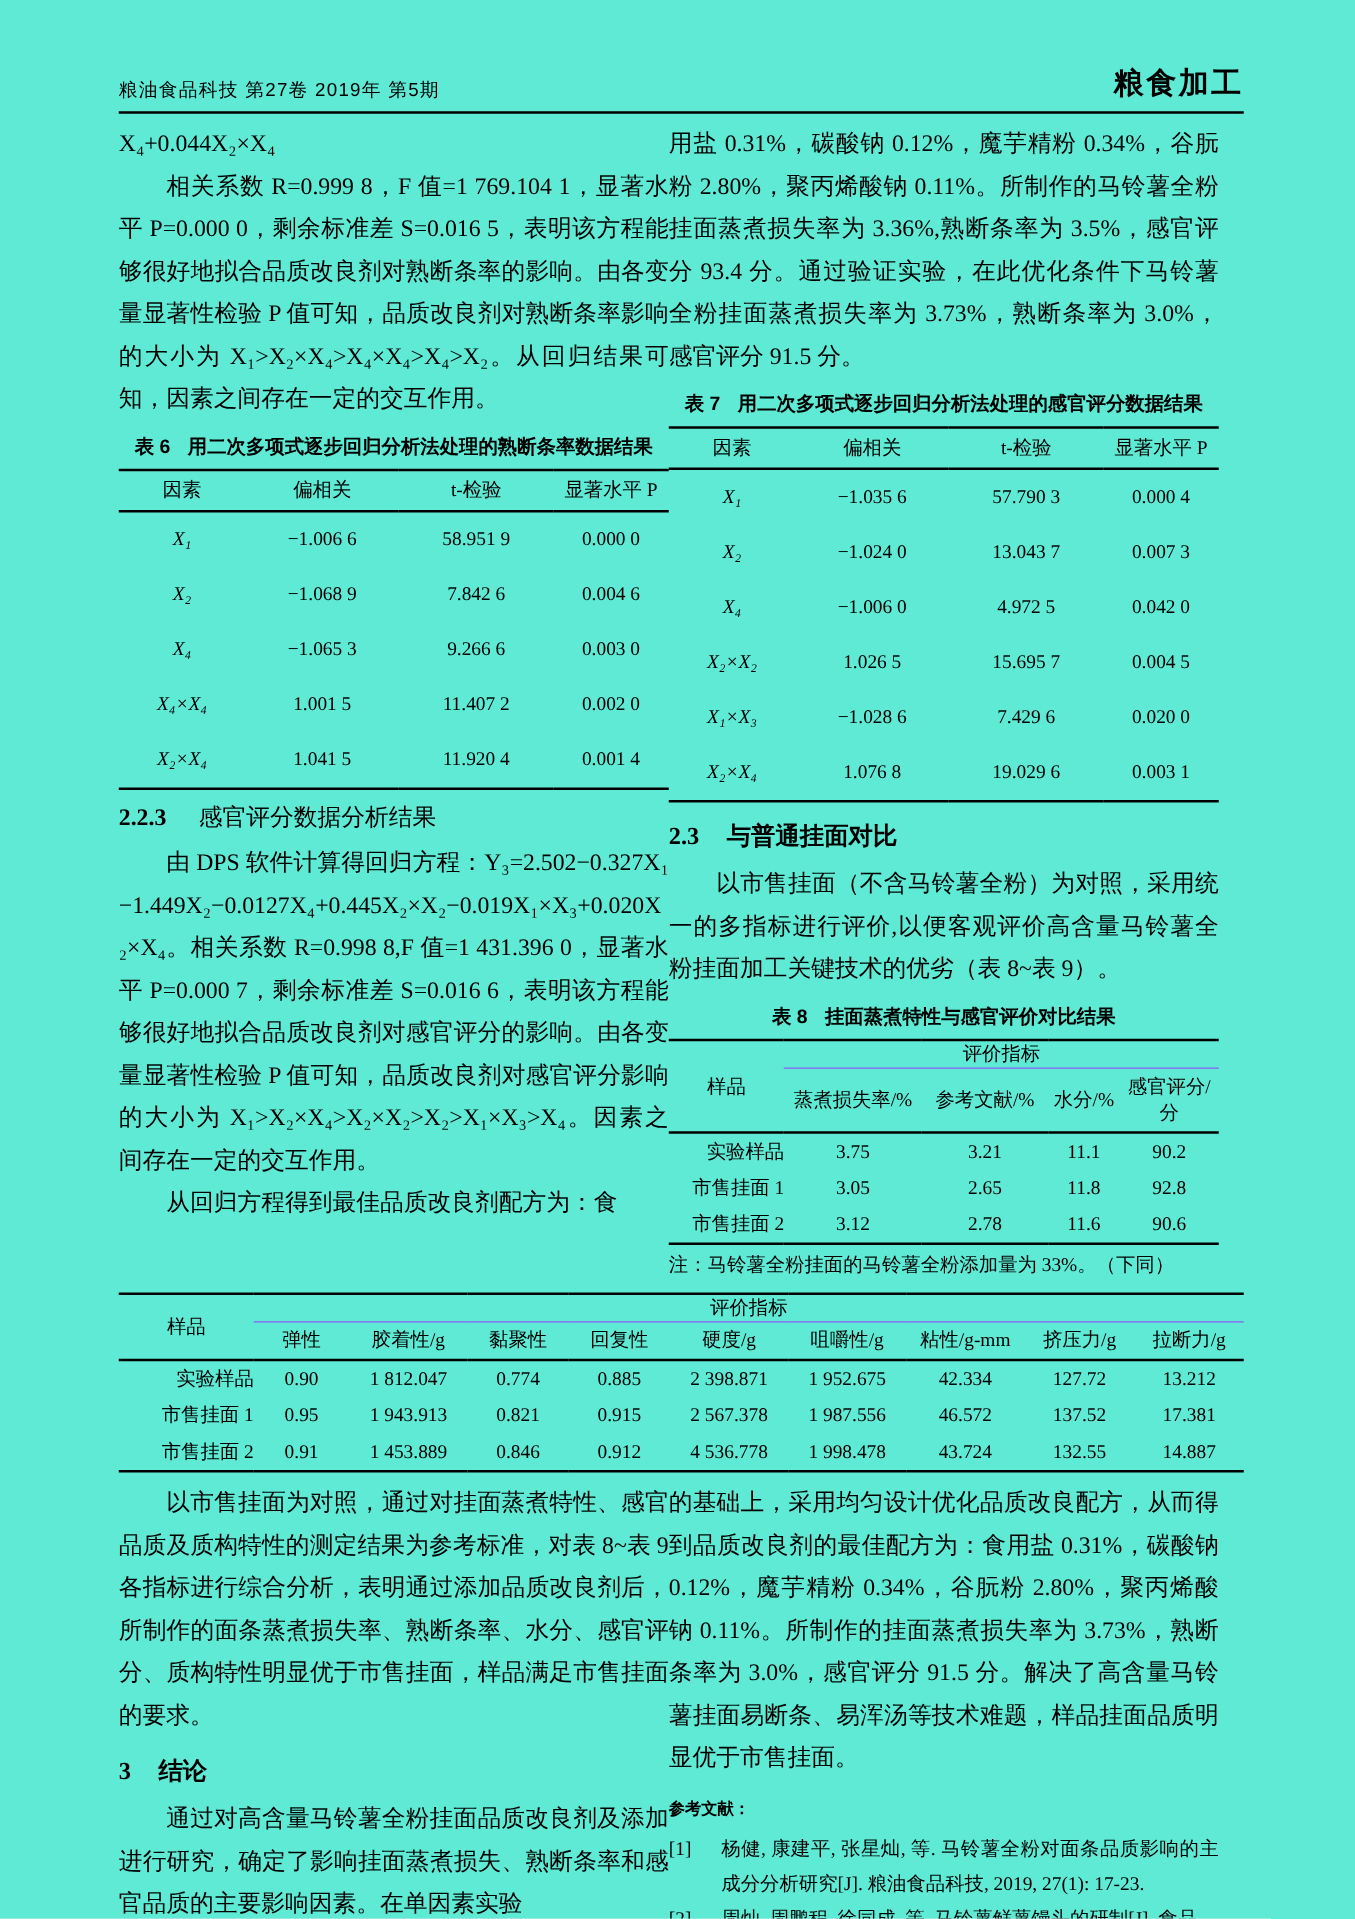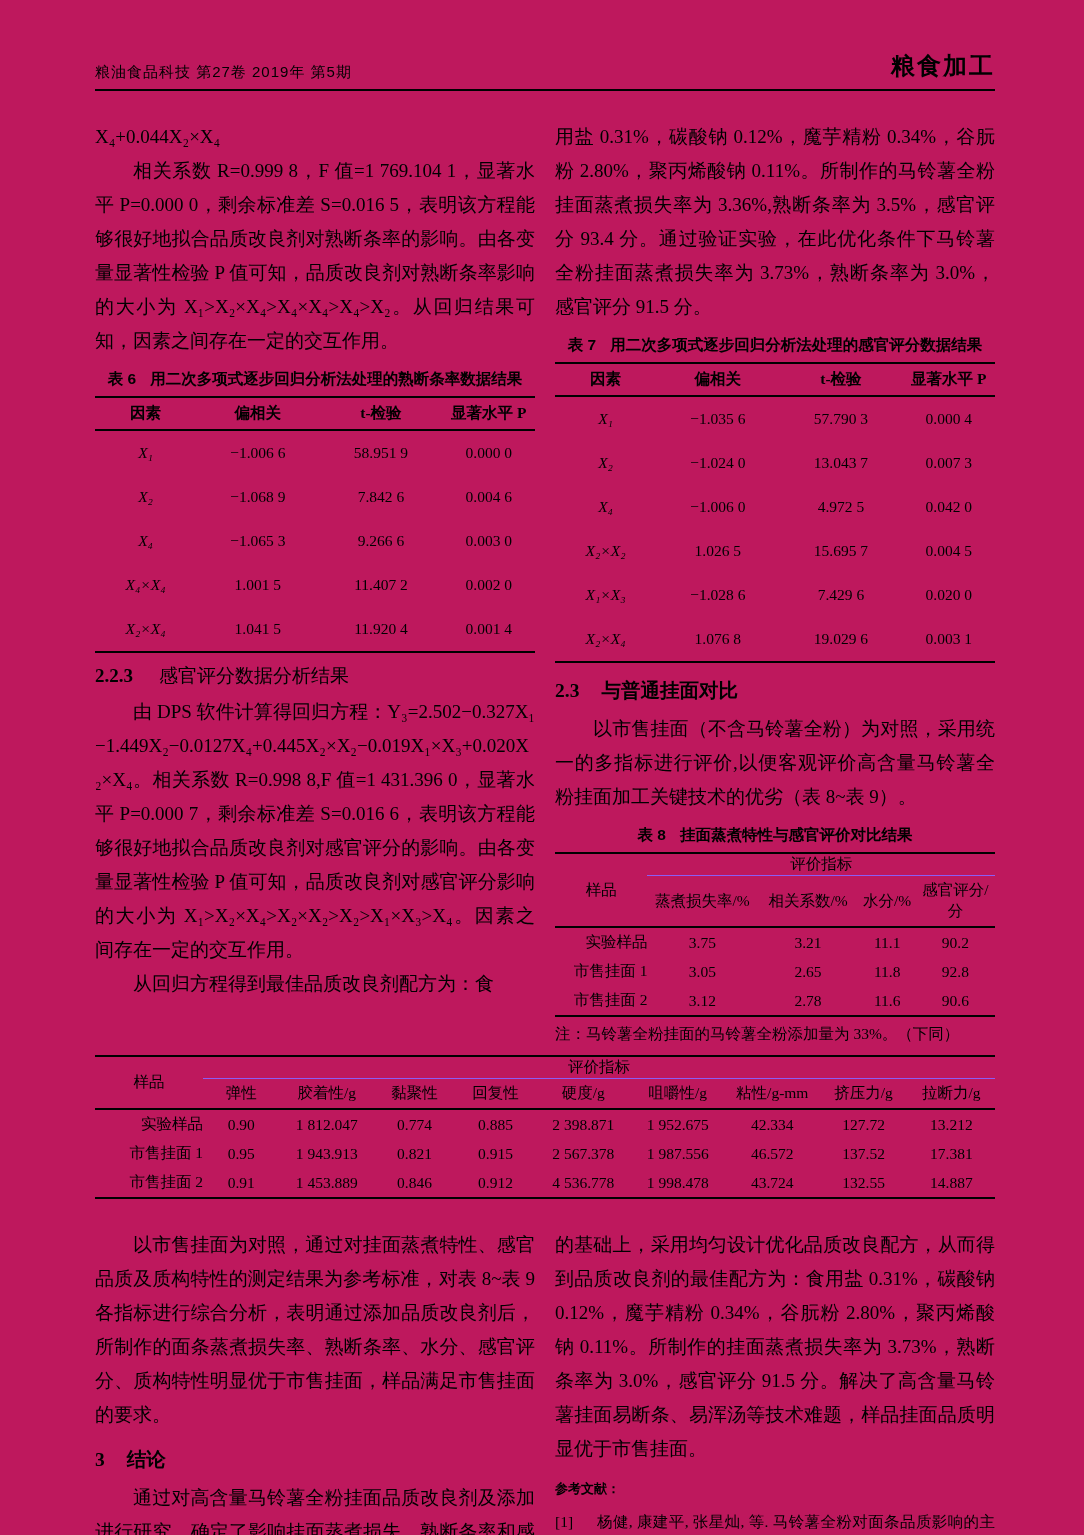--- a/index.html
+++ b/index.html
@@ -1,45 +1,45 @@
 <!DOCTYPE html>
 <html><head>
 <meta charset="utf-8">
 <style>
   html,body{margin:0;padding:0;background:#e8e8e8;}
   .page{
-    width:1084px;height:1535px;background:#be185d;color:#000;
+    width:1084px;height:1535px;background:#5eead4;color:#000;
     box-sizing:border-box;padding:50px 89px 0 95px;
     display:flex;flex-direction:column;overflow:hidden;
     font-family:"Liberation Serif","DejaVu Serif",serif;
   }
   
   .header{display:flex;justify-content:space-between;align-items:flex-end;
     border-bottom:2px solid #000;padding-bottom:7px;}
   .header-left{font-family:"Liberation Sans","DejaVu Sans",sans-serif;font-size:15px;letter-spacing:1px;}
   .header-right{font-family:"Liberation Sans","DejaVu Sans",sans-serif;font-size:24px;font-weight:bold;letter-spacing:2px;}
   
-  .cols{display:flex;gap:20px;margin-top:29px;}
+  .cols{display:flex;margin-top:8px;}
   .col{flex:0 0 440px;width:440px;}
   .body-text{font-size:19px;line-height:34px;text-align:justify;margin:0;word-break:break-all;}
   .indent{text-indent:2em;}
   
   .h3{font-size:19px;line-height:30px;margin:8px 0 4px;}
   .h3 .h-num{font-weight:bold;margin-right:26px;}
   .h2{font-family:"Liberation Sans","DejaVu Sans",sans-serif;font-size:19.5px;font-weight:bold;line-height:30px;margin:12px 0 6px;}
   .h2 .h-num{margin-right:22px;font-family:"Liberation Serif","DejaVu Serif",serif;}
   
   .tbl-title{text-align:center;font-family:"Liberation Sans","DejaVu Sans",sans-serif;
     font-weight:bold;font-size:15.5px;margin:10px 0 6px;line-height:22px;}
   .tbl-title .tbl-label{margin-right:14px;}
   table.tbl{width:100%;border-collapse:collapse;font-size:15.5px;
     border-top:2px solid #000;border-bottom:2.5px solid #000;table-layout:fixed;}
   .tbl th{font-weight:normal;text-align:center;}
   .tbl td{text-align:center;}
-  .factor-tbl th{padding:5px 0;border-bottom:2.5px solid #000;font-weight:bold;}
+  .factor-tbl th{padding:5px 0;border-bottom:2.5px solid #000;}
   .factor-tbl td{padding:13px 0;}
   .factor-tbl td:first-child{font-style:italic;}
   .cmp-tbl .th-sample{border-bottom:2px solid #000;}
   .cmp-tbl .th-group{border-bottom:1px solid #8b5cf6;padding:0 0;}
   .cmp-tbl .subhead th{border-bottom:2px solid #000;padding:4px 0;}
   .cmp-tbl td{padding:4px 0;}
   .cmp-tbl td:first-child{text-align:right;padding-left:10px;}
   .tbl-note{font-size:15.5px;margin-top:6px;line-height:22px;}
   .t9-section{margin-top:10px;}
   
@@ -205,21 +205,21 @@
             <col style="width:13%">
             <col style="width:18%">
           </colgroup>
         <thead>
           <tr>
             <th rowspan="2" class="th-sample">样品</th>
             <th colspan="4" class="th-group">评价指标</th>
           </tr>
           <tr class="subhead">
               <th>蒸煮损失率/%</th>
-              <th>相关系数/%</th>
+              <th>参考文献/%</th>
               <th>水分/%</th>
               <th>感官评分/分</th>
             </tr>
         </thead>
         <tbody>
             <tr>
               <td>实验样品</td>
               <td>3.75</td>
               <td>3.21</td>
               <td>11.1</td>

